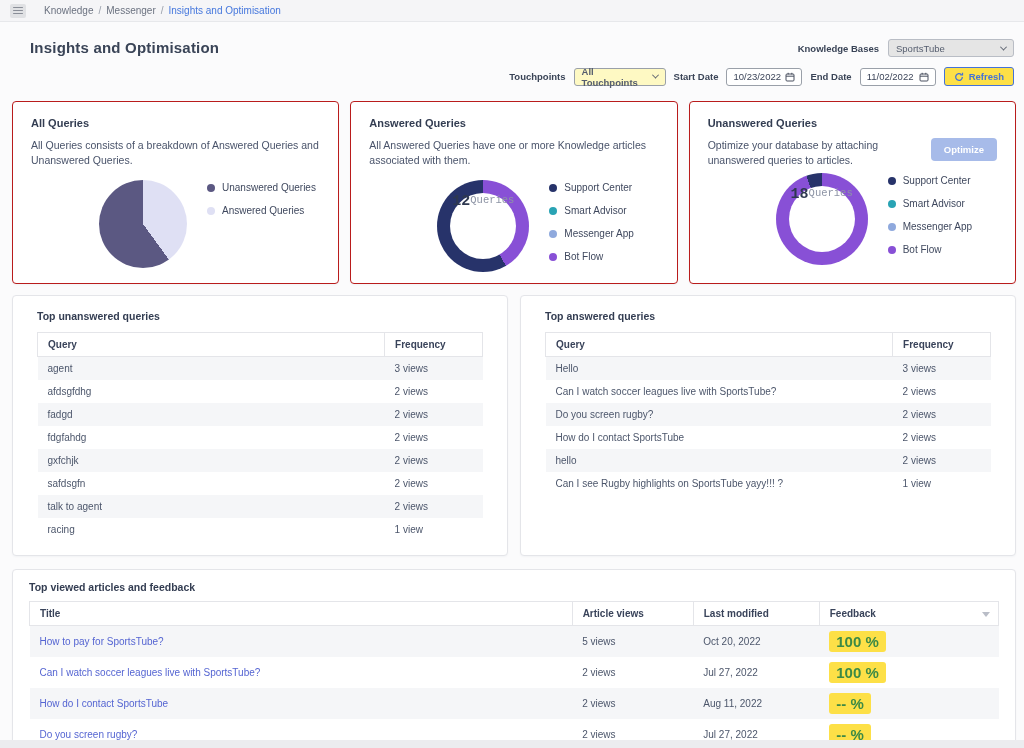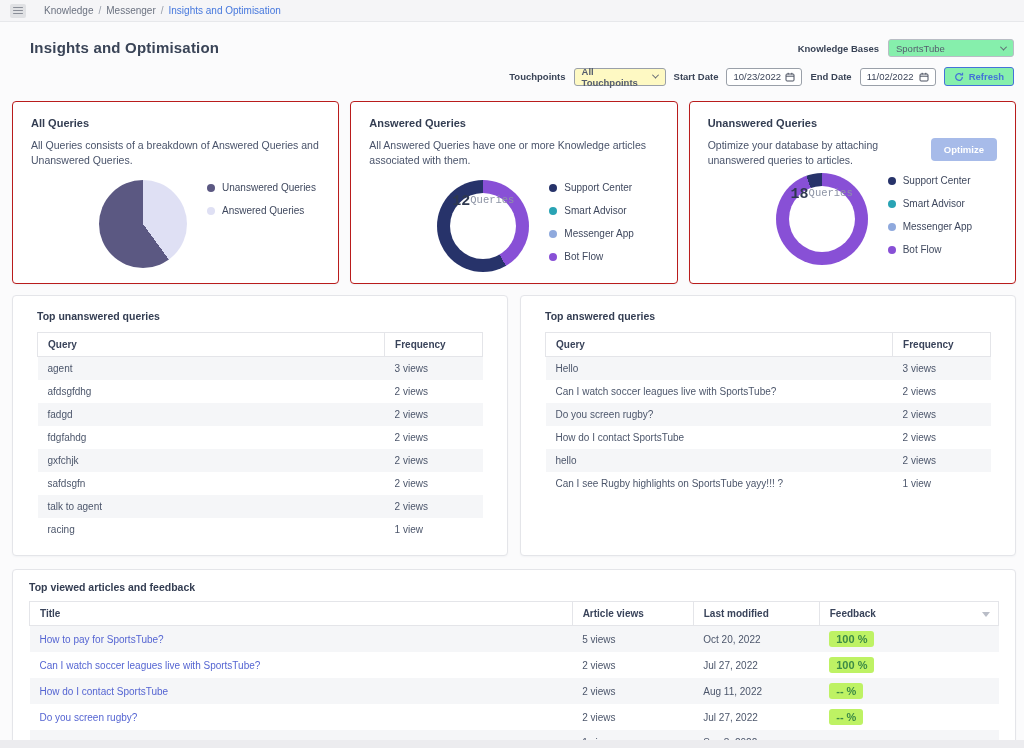--- a/index.html
+++ b/index.html
@@ -26,42 +26,42 @@
   .crumb-sep { color: #9aa0ac; }
   .crumb-current { color: #4577dd; }
 
   
   .page-head { display: flex; justify-content: space-between; align-items: flex-start; padding: 17px 10px 0 30px; }
   .page-title { font-size: 15px; font-weight: bold; color: #3a4457; letter-spacing: .2px; }
   .kb-group { display: flex; align-items: center; gap: 9px; }
   .ctl-label { font-size: 9.5px; font-weight: bold; color: #3a4457; white-space: nowrap; }
   .selectbox {
     display: flex; align-items: center; justify-content: space-between;
-    border: 1px solid #b9bdc5; background: #86efac; border-radius: 3px;
+    border: 1px solid #b9bdc5; background: #e5e5e5; border-radius: 3px;
     font-size: 9.5px; color: #555d6e; padding: 0 7px; height: 18px; cursor: pointer;
   }
   .kb-select { width: 126px; }
   .chevron {
     width: 5px; height: 5px; border-right: 1.3px solid #5b626f; border-bottom: 1.3px solid #5b626f;
     transform: rotate(45deg) translate(-1px,-1px); flex: 0 0 auto; margin-left: 6px;
   }
 
   
   .filter-row { display: flex; justify-content: flex-end; align-items: center; gap: 8px; padding: 10px 10px 0 0; }
   .tp-select { width: 92px; background: #fef9c3; border-color: #9aa0a9; font-weight: bold; }
   .datebox {
     display: flex; align-items: center; justify-content: space-between;
     border: 1px solid #9aa0a9; background: #fff; border-radius: 3px; height: 18px; padding: 0 6px; width: 76px; cursor: pointer;
   }
   .datebox input {
     border: none; outline: none; width: 52px; font-size: 9.5px; color: #3c4559;
     font-family: "Liberation Sans", sans-serif; background: transparent;
   }
   .refresh-btn {
-    display: flex; align-items: center; gap: 5px; border: 1px solid #4472d8; background: #86efac;
+    display: flex; align-items: center; gap: 5px; border: 1px solid #4472d8; background: #fde047;
     color: #4472d8; font-weight: bold; font-size: 9.5px; border-radius: 3px; height: 19px; padding: 0 9px; cursor: pointer;
     font-family: "Liberation Sans", sans-serif;
   }
 
   
   .cards-row { display: flex; gap: 11px; margin: 15px 8px 0 12px; }
   .card {
     flex: 1; background: #fff; border: 1px solid #b91c1c; border-radius: 4px;
     box-shadow: 0 1px 2px rgba(30,40,70,.04); padding: 15px 18px; height: 183px;
   }
@@ -106,22 +106,22 @@
   
   .articles-card { margin: 13px 8px 0 12px; background: #fff; border: 1px solid #e4e5e9; border-radius: 4px; padding: 11px 16px 10px; box-shadow: 0 1px 2px rgba(30,40,70,.04); }
   .articles-card .table-title { margin-bottom: 8px; }
   .articles-card tbody td { padding: 5px 10px; height: 24px; }
   .col-title { width: 56%; }
   .col-views { width: 12.5%; }
   .col-modified { width: 13%; }
   .col-feedback { width: 18.5%; }
   .article-link { color: #5565d2; cursor: pointer; text-decoration: none; }
   .badge {
-    display: inline-block; background: #bef264; color: #3c8a46; font-weight: bold;
-    font-size: 11px; padding: 2px 7px; border-radius: 3px;
+    display: inline-block; background: #fde047; color: #3c8a46; font-weight: bold;
+    font-size: 15px; padding: 2px 7px; border-radius: 3px;
   }
   .filter-caret {
     position: absolute; right: 8px; top: 50%; transform: translateY(-40%);
     width: 0; height: 0; border-left: 4px solid transparent; border-right: 4px solid transparent;
     border-top: 5px solid #b9bdc7; cursor: pointer;
   }
 
   
   .cal-icon, .refresh-icon { display: block; flex: 0 0 auto; }
 

